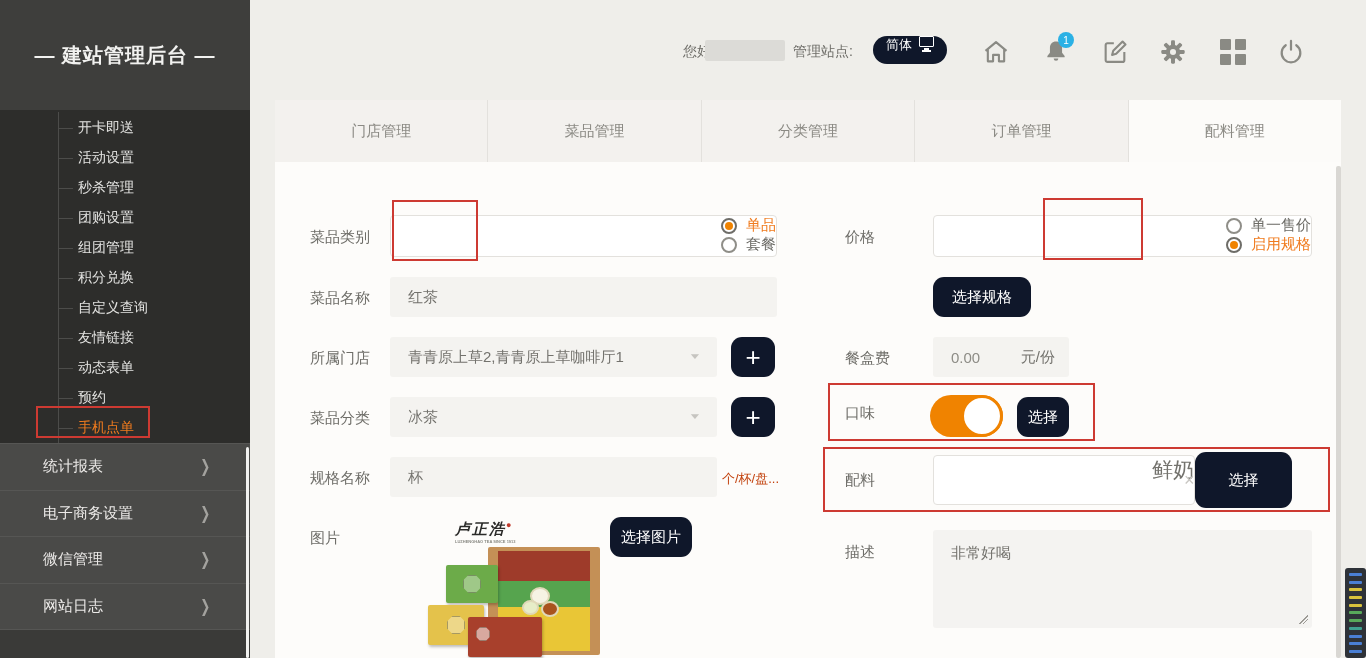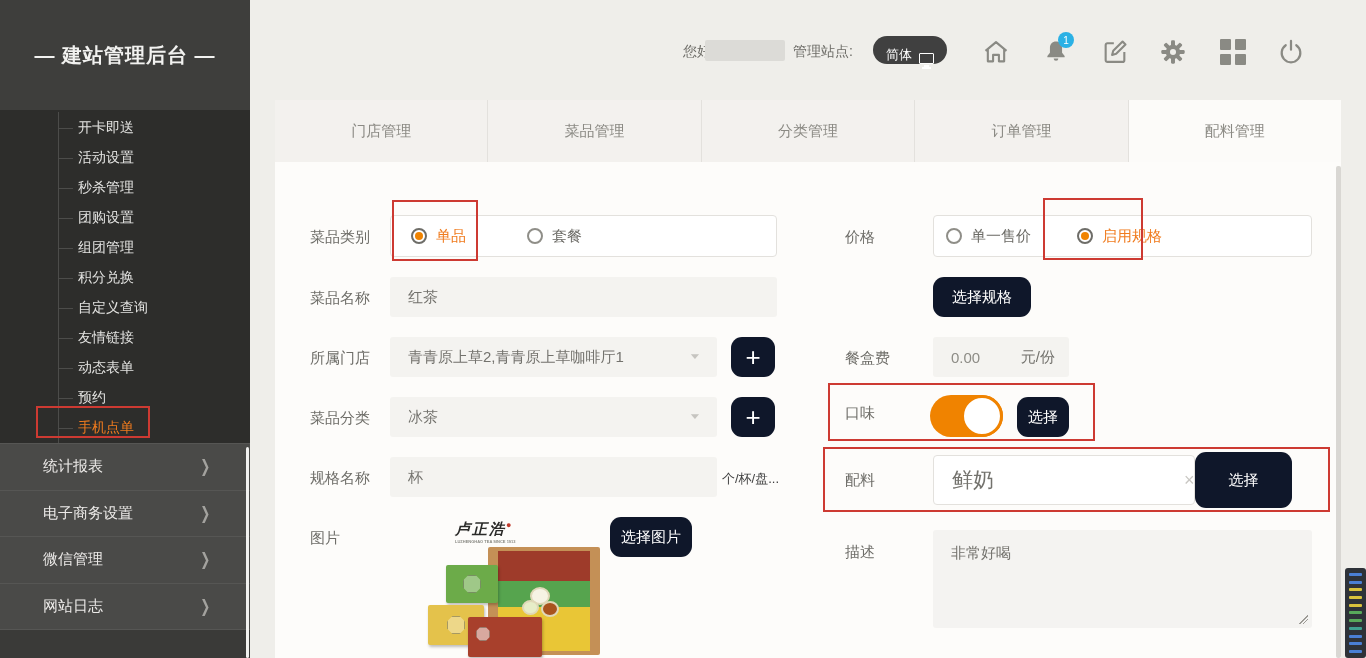--- a/index.html
+++ b/index.html
@@ -25,22 +25,22 @@
   .group-item .lbl { margin-left:43px; color:#eceae8; font-size:15px; }
   .group-item .chev { position:absolute; right:38px; color:#a3a29e; font-size:17px; transform:scaleX(.7); }
   .sidebar-bottom { position:absolute; left:0; top:629px; width:250px; height:29px; background:#3a3a38; border-top:1px solid #565654; }
   .side-scroll { position:absolute; left:246px; top:447px; width:3px; height:211px; background:#f1f1ef; border-radius:2px; }
 
   
   .header { position:absolute; left:250px; top:0; width:1116px; height:100px; background:#efeeea; }
   .greet { position:absolute; left:433px; top:43px; font-size:14px; color:#6e6d68; }
   .redacted { position:absolute; left:455px; top:40px; width:80px; height:21px; background:#dcdbd7; border-radius:2px; }
   .manage { position:absolute; left:543px; top:43px; font-size:14px; color:#6e6d68; }
-  .lang-pill { position:absolute; left:623px; top:36px; width:74px; height:28px; background:#404040;
-               border-radius:14px; display:flex; align-items:flex-end; justify-content:center; gap:7px; cursor:pointer; }
+  .lang-pill { position:absolute; left:623px; top:36px; width:74px; height:28px; background:#0f172a;
+               border-radius:14px; display:flex; align-items:flex-start; justify-content:center; gap:7px; cursor:pointer; }
   .lang-pill .txt { color:#fff; font-size:13px; }
   .mon { width:15px; height:11px; border:1.5px solid #fff; border-radius:1px; position:relative; }
   .mon:after { content:""; position:absolute; left:3.5px; bottom:-4px; width:5px; height:2px; background:#fff; box-shadow:-2px 2px 0 0 #fff, 2px 2px 0 0 #fff; }
   .hicon { position:absolute; top:38px; width:28px; height:28px; cursor:pointer; }
   .hicon svg { width:100%; height:100%; }
   .badge { position:absolute; right:-4px; top:-6px; width:16px; height:16px; border-radius:50%;
            background:#2bb1e5; color:#fff; font-size:10px; display:flex; align-items:center; justify-content:center; }
   .grid-ic { display:grid; grid-template-columns:11px 11px; grid-template-rows:11px 11px; gap:4px; padding:1px; }
   .grid-ic i { background:#8a8a84; border-radius:1px; }
 
@@ -49,32 +49,32 @@
   .tabs { position:absolute; left:0; top:0; width:1066px; height:62px; display:flex; }
   .tab { flex:1; background:#f3f1ee; border-right:1px solid #e3e1dd; display:flex; align-items:center; justify-content:center;
          color:#8b8a84; font-size:15px; cursor:pointer; }
   .tab:last-child { border-right:none; background:#fcfbf9; }
   .card-scroll { position:absolute; left:1061px; top:66px; width:5px; height:492px; background:#d9d7d3; border-radius:2px; }
 
   .flabel { position:absolute; font-size:15px; color:#6e6d68; }
   .gray-input { position:absolute; background:#f4f3f0; border-radius:3px; display:flex; align-items:center;
                 font-size:15px; color:#73726d; padding-left:18px; }
   .white-box { position:absolute; background:#fff; border:1px solid #e3e1dd; border-radius:4px;
-               display:flex; align-items:center; }
+               display:flex; align-items:flex-end;flex-direction:column; }
   .radio { display:flex; align-items:center; gap:9px; cursor:pointer; }
   .rc { width:16px; height:16px; border:2px solid #8f8e88; border-radius:50%; position:relative; background:#fff; }
   .radio.sel .rc { border-color:#6e6d68; }
   .radio.sel .rc:after { content:""; position:absolute; left:2px; top:2px; width:8px; height:8px; border-radius:50%; background:#f08300; }
   .radio .rt { font-size:15px; color:#6b6a65; }
   .radio.sel .rt { color:#f07b1e; }
   .gbtn { position:absolute; background:#0f172a; border-radius:11px; color:#fff; font-size:15px;
           display:flex; align-items:center; justify-content:center; cursor:pointer; }
   .chev-down { position:absolute; color:#c6c4c0; font-size:14px; transform:scaleY(.6); }
   .redbox { position:absolute; border:2px solid #cd3a32; pointer-events:none; }
-  .hint { position:absolute; font-size:13px; color:#404040; }
+  .hint { position:absolute; font-size:13px; color:#c2410c; }
   .toggle { position:absolute; width:73px; height:42px; background:#f08300; border-radius:21px; cursor:pointer; }
   .toggle .knob { position:absolute; right:0px; top:0px; width:42px; height:42px; border-radius:50%;
                   background:#fff; border:3px solid #f08300; }
   .clear-x { position:absolute; color:#c9c7c3; font-size:18px; cursor:pointer; }
   .textarea { position:absolute; background:#f4f3f1; border-radius:3px; font-size:15px; color:#73726d;
               padding:14px 0 0 18px; }
   .resize-h { position:absolute; right:4px; bottom:4px; width:9px; height:9px;
               background:linear-gradient(135deg,transparent 50%,#9c9a95 50%,#9c9a95 57%,transparent 57%,transparent 70%,#9c9a95 70%,#9c9a95 77%,transparent 77%); }
 
   

